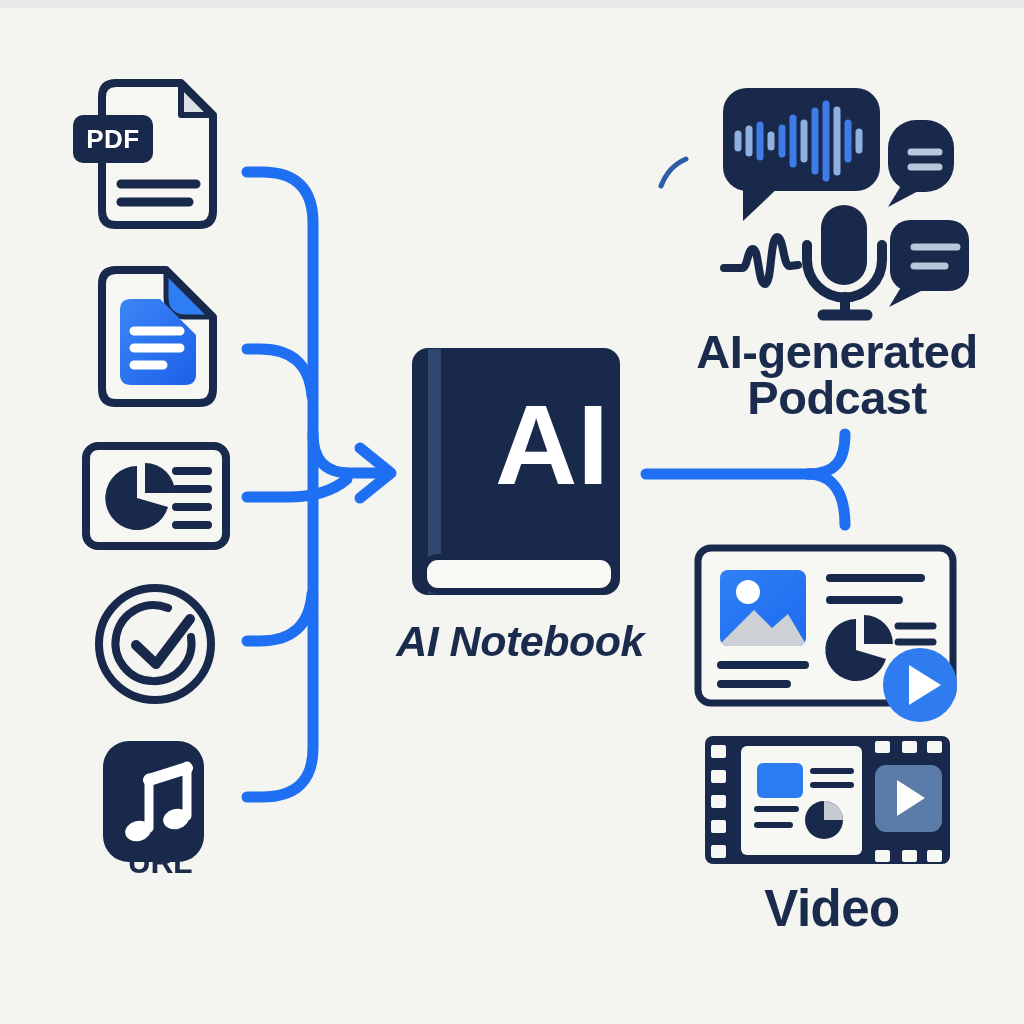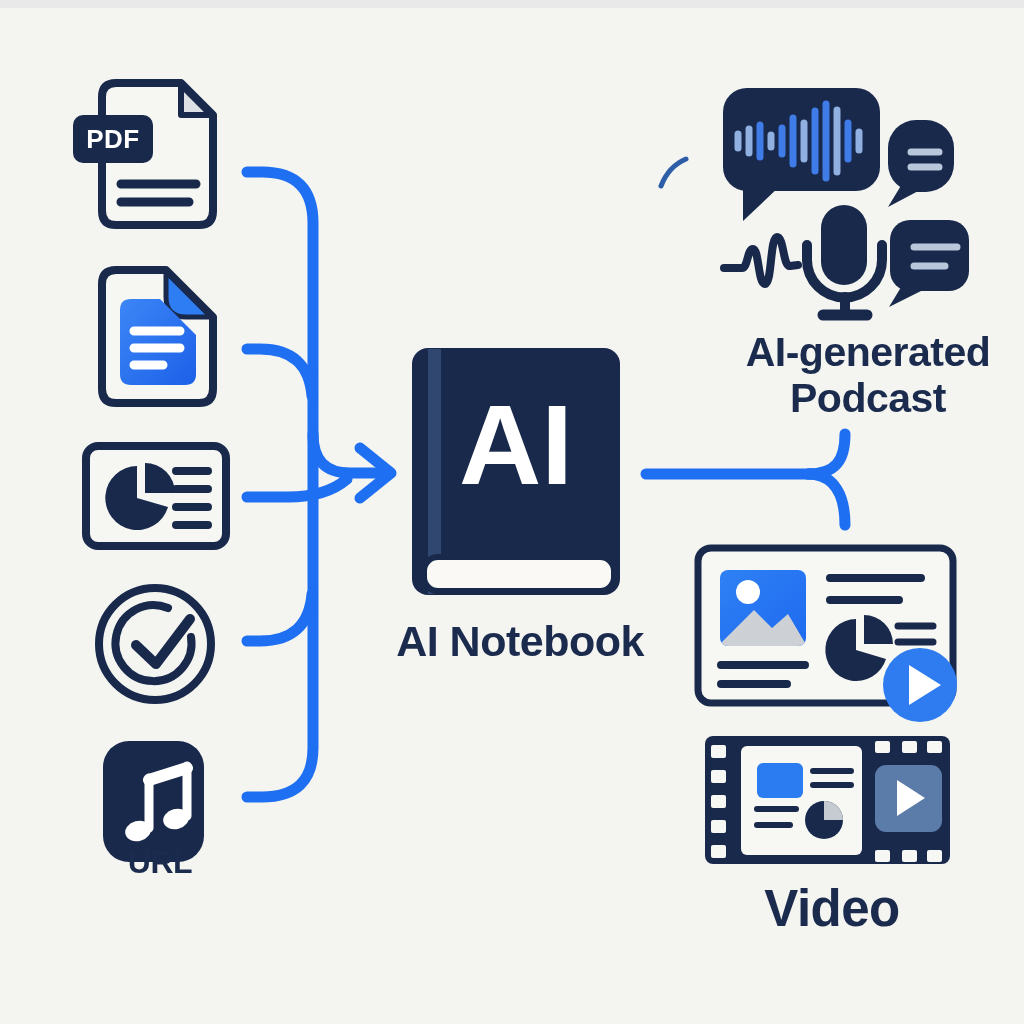--- a/index.html
+++ b/index.html
@@ -13,24 +13,24 @@
     letter-spacing:-0.5px;
   }
   .pdf-badge-text{
     left:73px;top:107px;width:80px;height:48px;display:flex;
     align-items:center;justify-content:center;color:#fff;font-size:26px;
     letter-spacing:.5px;
   }
   .url-label{left:85px;top:836px;width:150px;font-size:32px;}
   .book-monogram{
     left:412px;top:380px;width:208px;font-size:114px;color:#fff;
-    line-height:114px;letter-spacing:0;
-  }
-  .notebook-label{left:378px;top:609px;width:284px;font-size:43px;}
-  .podcast-label{left:712px;top:321px;width:312px;font-size:41px;line-height:46px;}
+    line-height:114px;letter-spacing:0;padding-left:36px;
+  }
+  .notebook-label{left:378px;top:609px;width:284px;font-size:43px;font-style:italic;}
+  .podcast-label{left:681px;top:321px;width:312px;font-size:47px;line-height:46px;}
   .video-label{left:692px;top:878px;width:280px;font-size:51px;line-height:46px;}
 </style>
 </head>
 <body>
 
 <div class="canvas">
 
 <svg class="art" viewBox="0 0 1024 1024">
   <defs>
     <linearGradient id="gradBlue" x1="0" y1="0" x2="1" y2="1">

